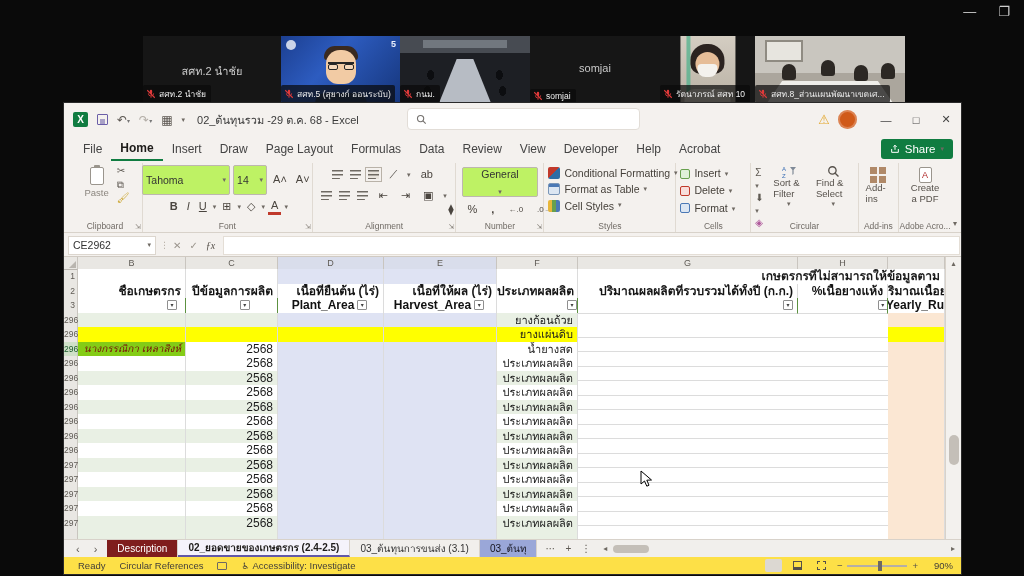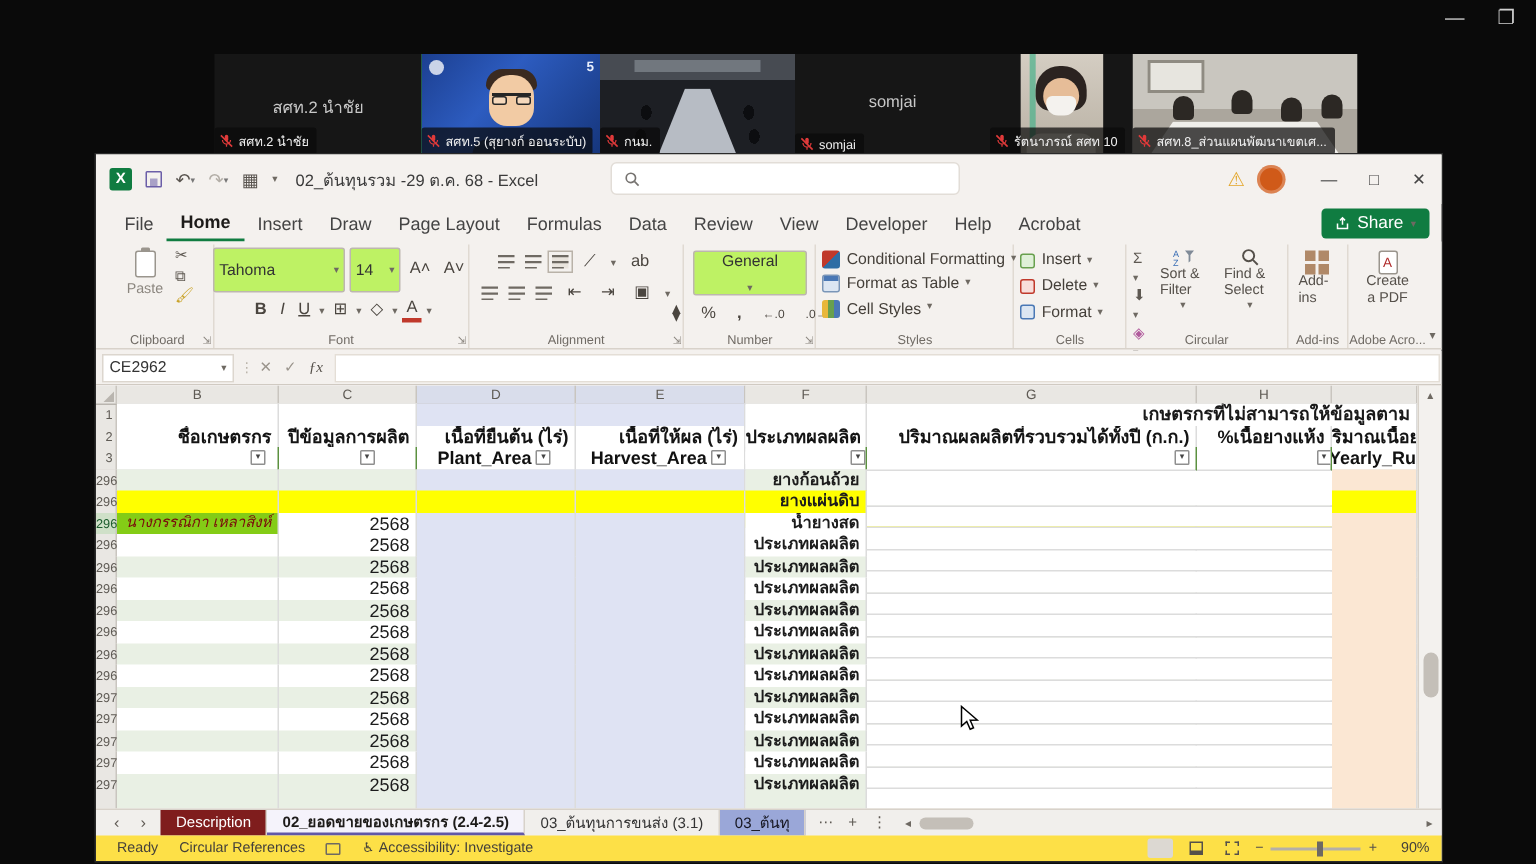--- a/index.html
+++ b/index.html
@@ -129,21 +129,21 @@
   .r3 .lavh{background:#ccd3e8;color:#111;}
   .r3 .cream{background:#faf3e2;color:#111;}
   .filt{width:10px;height:10px;background:#fff;border:1px solid #8f8f8f;color:#444;font-size:6px;line-height:9px;text-align:center;border-radius:1px;flex:0 0 auto;}
   .grow{height:14.5px;line-height:14.5px;font-size:11px;color:#1c1c1c;}
   .grow .c{background:#fff;}
   .grow.band .c{background:#e9f0e4;}
   .grow .c.d,.grow .c.e{background:#dfe3f3;}
   .grow .c.i{background:#fbe7d3;}
   .grow .c.c{text-align:right;padding-right:4px;font-size:12px;}
   .grow .c.g,.grow .c.h{text-align:right;padding-right:0;font-size:12px;margin-top:24px;}
-  .grow .c.f{padding-left:2px;font-size:11px;font-weight:bold;}
+  .grow .c.f{padding-left:2px;font-size:11px;}
   .grow.yrow .c{background:#ffff00;}
   .grow .c.redcell{background:#84cc16;color:#7a0c0c;font-size:10px;padding-left:2px;font-style:italic;}
   .vscroll{position:absolute;right:0;top:154px;width:16px;height:282px;background:#f3f1ee;border-left:1px solid #d8d2ca;}
   .vscroll .up{position:absolute;top:2px;left:0;right:0;text-align:center;color:#6e6962;font-size:8px;}
   .vthumb{position:absolute;left:3px;top:178px;width:10px;height:30px;background:#c4bfb8;border-radius:5px;}
   
   .sheetbar{position:absolute;left:0;top:436px;width:100%;height:18px;background:#f1efec;border-top:1px solid #d8d2ca;display:flex;align-items:stretch;font-size:10px;}
   .snav{display:flex;align-items:center;gap:14px;color:#5f5a54;padding:0 10px 0 12px;font-size:11px;}
   .stab{display:flex;align-items:center;padding:0 10px;border-right:1px solid #d8d2ca;color:#333;white-space:nowrap;cursor:default;}
   .stab.red{background:#7f1d1d;color:#fff;}

